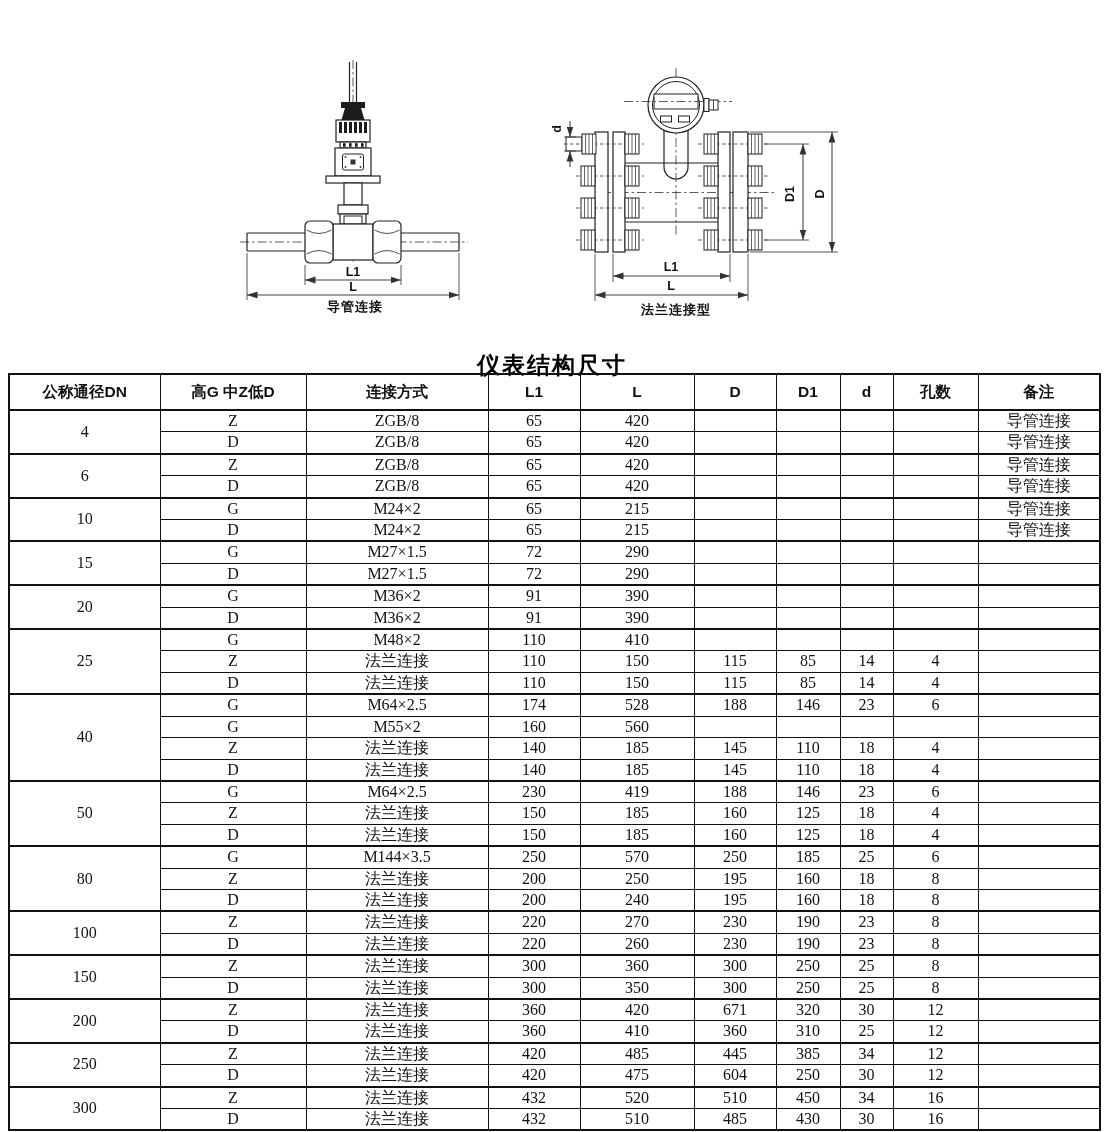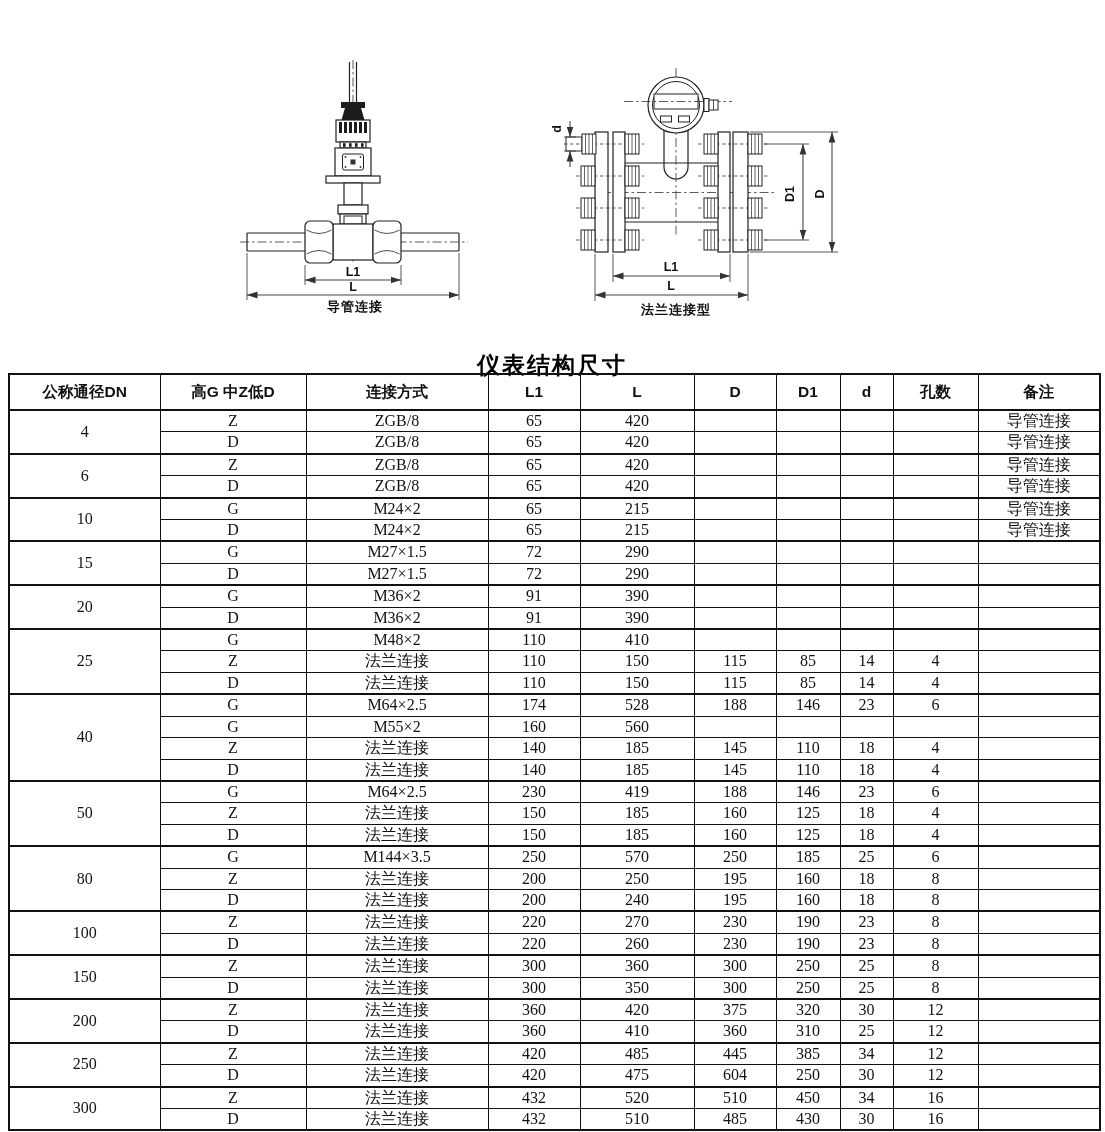--- a/index.html
+++ b/index.html
@@ -553,21 +553,21 @@
         <td>25</td>
         <td>8</td>
         <td></td>
       </tr>
       <tr class="gstart">
         <td rowspan="2">200</td>
         <td>Z</td>
         <td>法兰连接</td>
         <td>360</td>
         <td>420</td>
-        <td>375</td>
+        <td>671</td>
         <td>320</td>
         <td>30</td>
         <td>12</td>
         <td></td>
       </tr>
       <tr>
         <td>D</td>
         <td>法兰连接</td>
         <td>360</td>
         <td>410</td>

